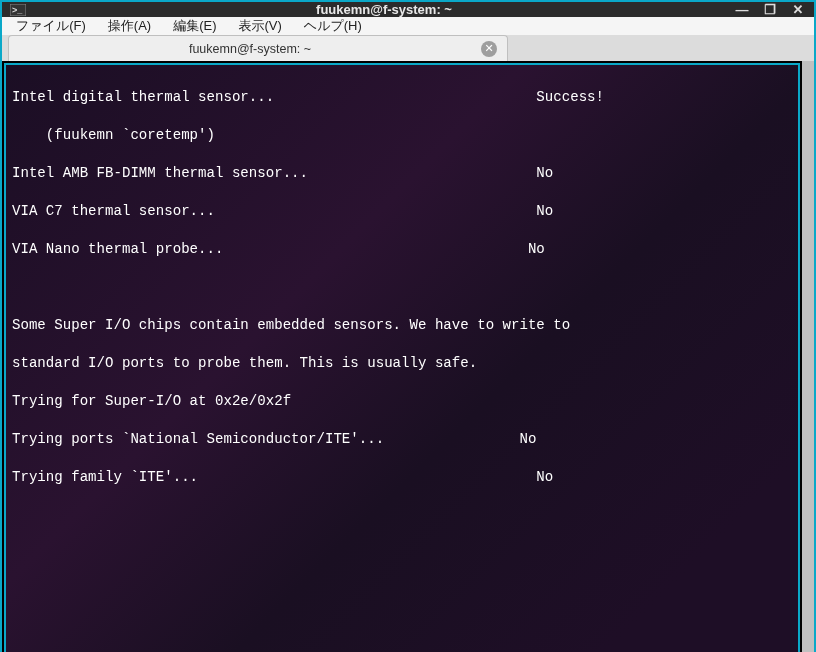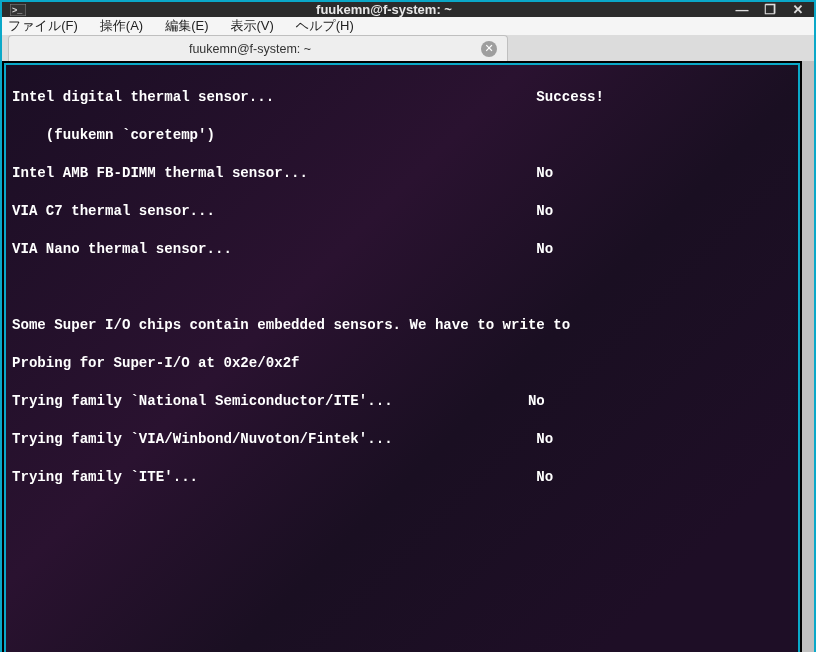--- a/index.html
+++ b/index.html
@@ -50,21 +50,21 @@
   .titlebar .controls span {
     cursor: pointer;
     width: 16px;
     text-align: center;
   }
   .menubar {
     background: #f5f5f5;
     height: 28px;
     display: flex;
     align-items: center;
-    padding: 0 6px;
+    padding: 0 14px;
     font-size: 13px;
     color: #222;
   }
   .menubar .item {
     margin-right: 22px;
     cursor: pointer;
   }
   .tabbar {
     background: #dcdcdc;
     height: 30px;
@@ -118,21 +118,21 @@
     padding: 4px 6px;
     white-space: pre;
     overflow: hidden;
     border: 2px solid #0aa8c8;
     margin: 2px;
   }
   .scrollbar {
     width: 12px;
     background: #c0c0c0;
   }
-  .line { display: block; font-weight: bold; }
+  .line { display: block; }
 </style>
 </head>
 <body>
 
 <div class="window">
 
   <div class="titlebar">
     <span class="icon">
       <svg width="16" height="12" viewBox="0 0 16 12">
           <rect x="0" y="0" width="16" height="12" fill="#333" stroke="#888"></rect>
@@ -161,26 +161,26 @@
       <span class="close">✕</span>
     </div>
   </div>
 
   <div class="terminal-wrap">
     <div class="terminal">
 <span class="line">Intel digital thermal sensor...                               Success!</span>
 <span class="line">    (fuukemn `coretemp')</span>
 <span class="line">Intel AMB FB-DIMM thermal sensor...                           No</span>
 <span class="line">VIA C7 thermal sensor...                                      No</span>
-<span class="line">VIA Nano thermal sensor...                                    No</span>
+<span class="line">VIA Nano thermal probe...                                    No</span>
 <span class="line"> </span>
 <span class="line">Some Super I/O chips contain embedded sensors. We have to write to</span>
-<span class="line">Probing for Super-I/O at 0x2e/0x2f</span>
-<span class="line">Trying family `National Semiconductor/ITE'...                No</span>
-<span class="line">Trying family `VIA/Winbond/Nuvoton/Fintek'...                 No</span>
+<span class="line">standard I/O ports to probe them. This is usually safe.</span>
+<span class="line">Trying for Super-I/O at 0x2e/0x2f</span>
+<span class="line">Trying ports `National Semiconductor/ITE'...                No</span>
 <span class="line">Trying family `ITE'...                                        No</span>
 
 
 
 
 
 
 
 
 

